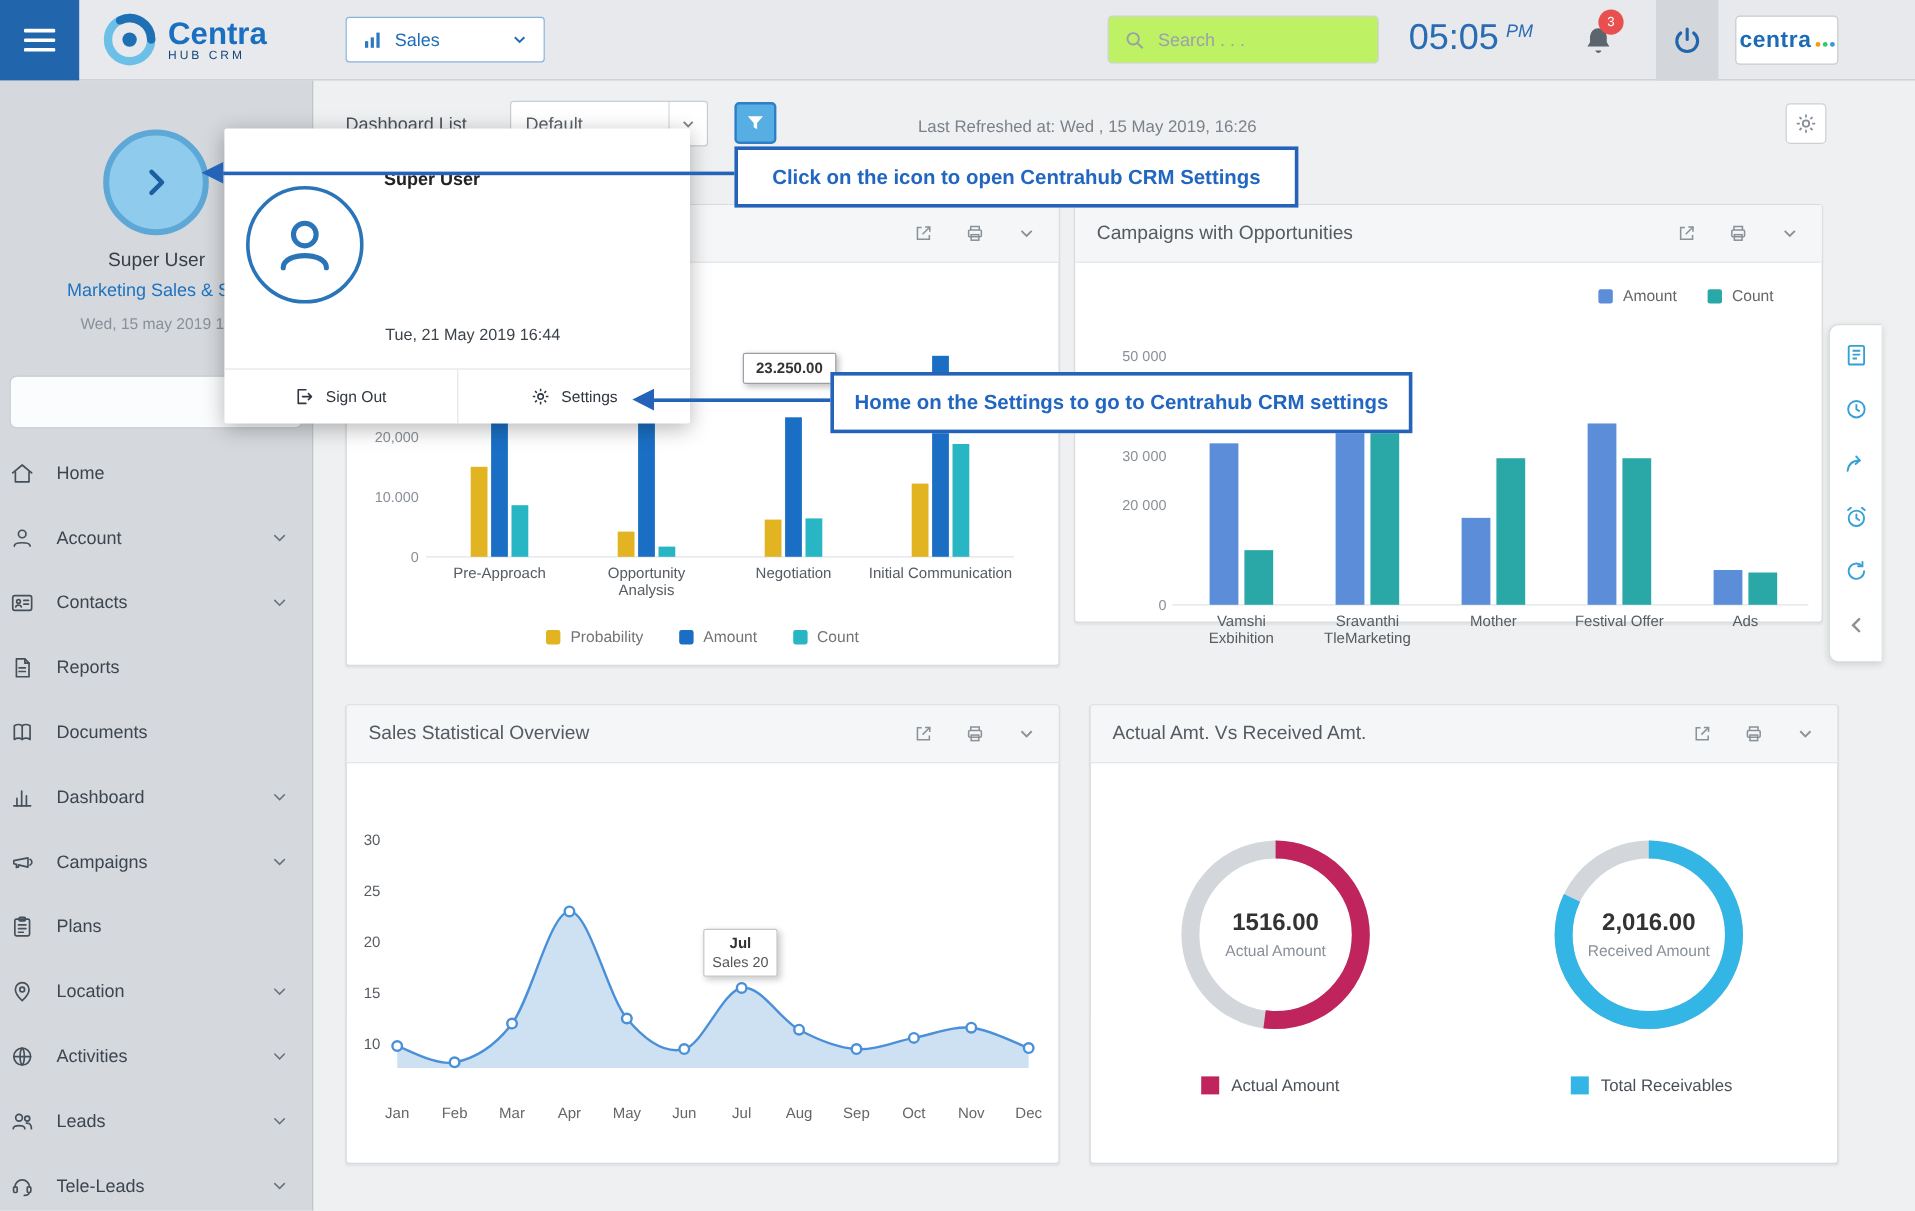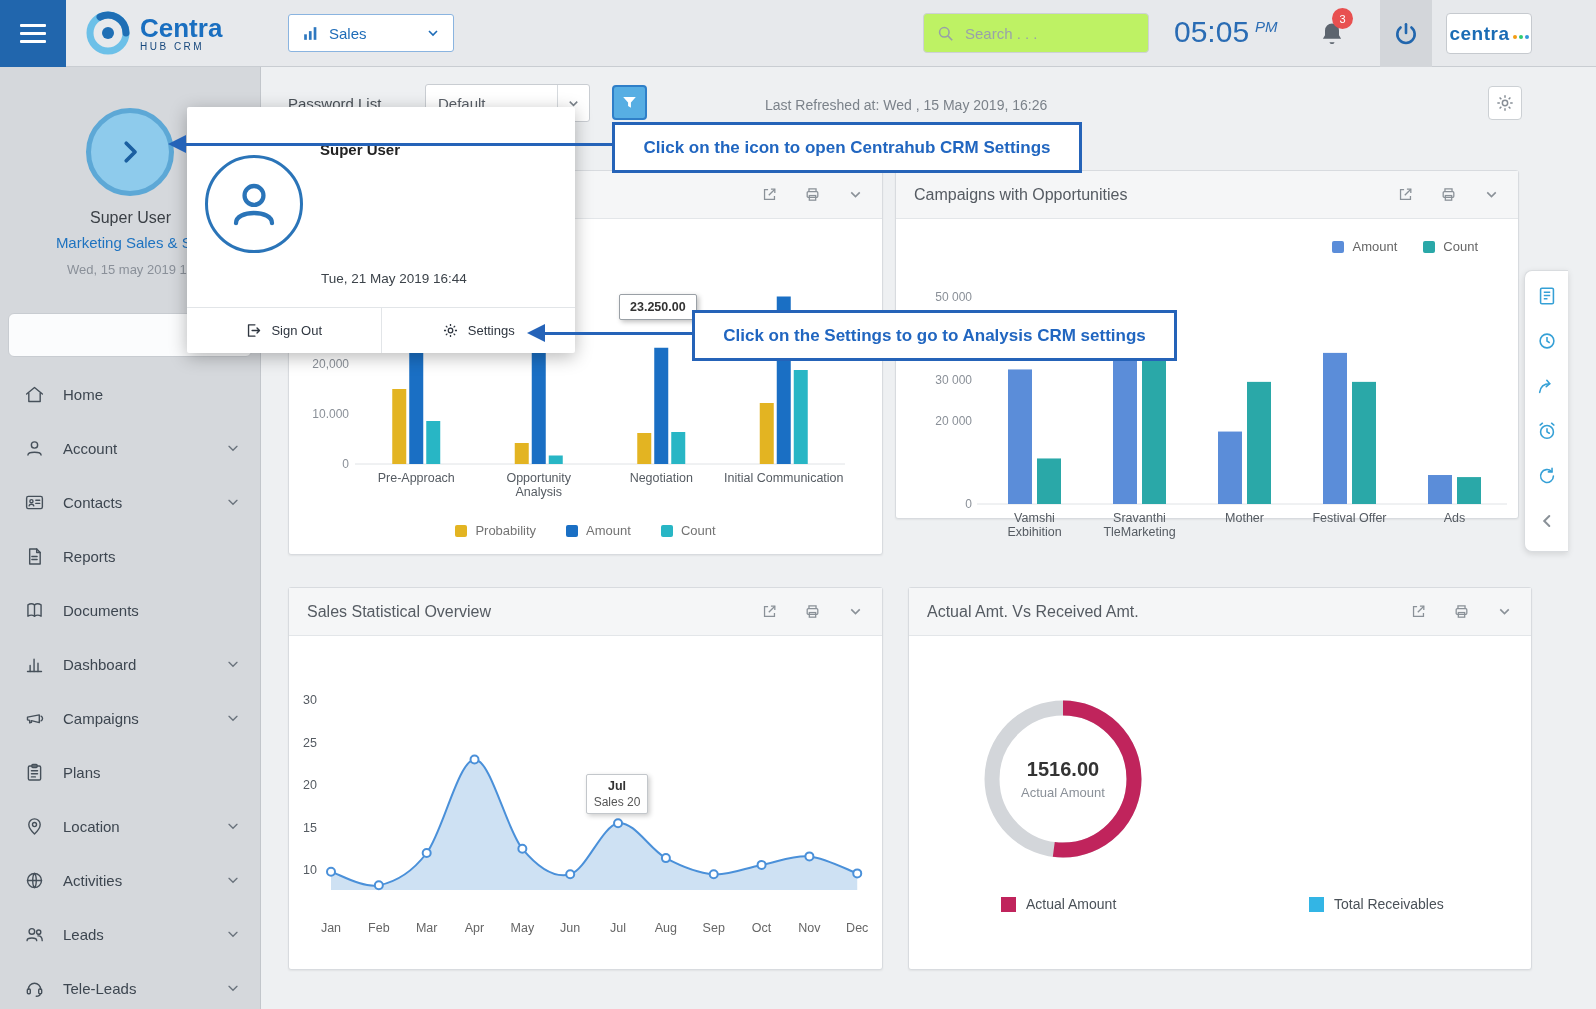--- a/index.html
+++ b/index.html
@@ -38,21 +38,21 @@
 
   
   .sidebar { position:absolute; left:0; top:67px; width:261px; height:942px; background:#d5d8dc; border-right:1px solid #c2c6cb; z-index:10; overflow:hidden; }
   .avatar { position:absolute; left:86px; top:41px; width:88px; height:88px; border-radius:50%; background:#8ecbec; border:5px solid #5da8d6; display:flex; align-items:center; justify-content:center; color:#1b5fa0; cursor:pointer; }
   .avatar svg { width:30px; height:30px; }
   .user-name { position:absolute; left:0; top:142px; width:261px; text-align:center; font-size:16px; color:#3a3f45; }
   .user-role { position:absolute; left:0; top:167px; width:261px; text-align:center; font-size:15px; color:#1e73c0; cursor:pointer; white-space:nowrap; }
   .user-date { position:absolute; left:0; top:195px; width:261px; text-align:center; font-size:13px; color:#8a9099; }
   .quick-box { position:absolute; left:8px; top:246px; width:244px; height:44px; background:#fbfcfd; border:1px solid #c8ccd1; border-radius:6px; }
   .nav { position:absolute; left:0; top:300px; width:261px; }
-  .nav-item { height:54px; display:flex; align-items:center; padding:0 20px 0 24px; gap:18px; color:#3d4650; cursor:pointer; }
+  .nav-item { height:54px; display:flex; align-items:center; padding:0 20px 0 8px; gap:18px; color:#3d4650; cursor:pointer; }
   .nav-ic { width:21px; height:21px; flex:none; color:#46505a; }
   .nav-ic svg { width:21px; height:21px; }
   .nav-label { font-size:15px; }
   .chev { margin-left:auto; width:16px; height:16px; color:#6a737d; }
   .chev svg { width:16px; height:16px; }
 
   
   .content { position:absolute; left:261px; top:67px; width:1335px; height:942px; background:#eef0f2; }
   .dl-label { position:absolute; left:27px; top:28px; font-size:15px; color:#4a5158; }
   .dl-select { position:absolute; left:164px; top:17px; width:165px; height:38px; background:#fff; border:1px solid #c9cdd2; border-radius:3px; display:flex; align-items:stretch; cursor:pointer; }
@@ -364,21 +364,21 @@
         <span class="chev">
           <svg viewBox="0 0 24 24" fill="none" stroke="currentColor" stroke-width="2" stroke-linecap="round">
             <path d="M6 9.5l6 6 6-6"></path>
           </svg>
         </span>
       </div>
     </div>
 </div>
 
 <div class="content">
-  <div class="dl-label">Password List</div>
+  <div class="dl-label">Dashboard List</div>
   <div class="dl-select">
     <span class="val">Default</span>
     <span class="car">
         <svg viewBox="0 0 24 24" fill="none" stroke="currentColor" stroke-width="2.4">
           <path d="M6 9l6 6 6-6"></path>
         </svg>
       </span>
   </div>
   <div class="filter-btn">
     <svg viewBox="0 0 24 24">
@@ -612,20 +612,30 @@
     <div class="donut" id="donut1">
       <svg width="180" height="180">
           <circle cx="90" cy="90" r="71" fill="none" stroke="#d3d6da" stroke-width="15"></circle>
           <circle cx="90" cy="90" r="71" fill="none" stroke="#c0245c" stroke-width="15" stroke-dasharray="232.0 446.1" transform="rotate(-90 90 90)"></circle>
         </svg>
       <div class="donut-center">
         <div class="donut-val">1516.00</div>
         <div class="donut-lab">Actual Amount</div>
       </div>
     </div>
+    <div class="donut" id="donut2">
+      <svg width="180" height="180">
+          <circle cx="90" cy="90" r="71" fill="none" stroke="#d3d6da" stroke-width="15"></circle>
+          <circle cx="90" cy="90" r="71" fill="none" stroke="#33b5e5" stroke-width="15" stroke-dasharray="365.8 446.1" transform="rotate(-90 90 90)"></circle>
+        </svg>
+      <div class="donut-center">
+        <div class="donut-val">2,016.00</div>
+        <div class="donut-lab">Received Amount</div>
+      </div>
+    </div>
     <div class="legend4-item" id="leg4a">
       <span class="sw2" style="background: rgb(192, 36, 92);"></span>
       <span>Actual Amount</span>
     </div>
     <div class="legend4-item" id="leg4b">
       <span class="sw2" style="background: rgb(51, 181, 229);"></span>
       <span>Total Receivables</span>
     </div>
   </div>
 </div>
@@ -689,17 +699,17 @@
       <svg viewBox="0 0 24 24" fill="none" stroke="currentColor" stroke-width="1.8">
           <circle cx="12" cy="12" r="3.2"></circle>
           <path d="M12 2.8v3M12 18.2v3M2.8 12h3M18.2 12h3M5.5 5.5l2.1 2.1M16.4 16.4l2.1 2.1M18.5 5.5l-2.1 2.1M7.6 16.4l-2.1 2.1"></path>
         </svg>
       <span>Settings</span>
     </div>
   </div>
 </div>
 
 <div class="callout" id="callout1">Click on the icon to open Centrahub CRM Settings</div>
-<div class="callout" id="callout2">Click on the Settings to go to Analysis CRM settings</div>
+<div class="callout" id="callout2">Home on the Settings to go to Centrahub CRM settings</div>
 <div class="arrow-line" id="arrow1"></div>
 <div class="arrow-line" id="arrow2"></div>
 <div class="arrow-head" id="head1"></div>
 <div class="arrow-head" id="head2"></div>
 
 </body></html>

